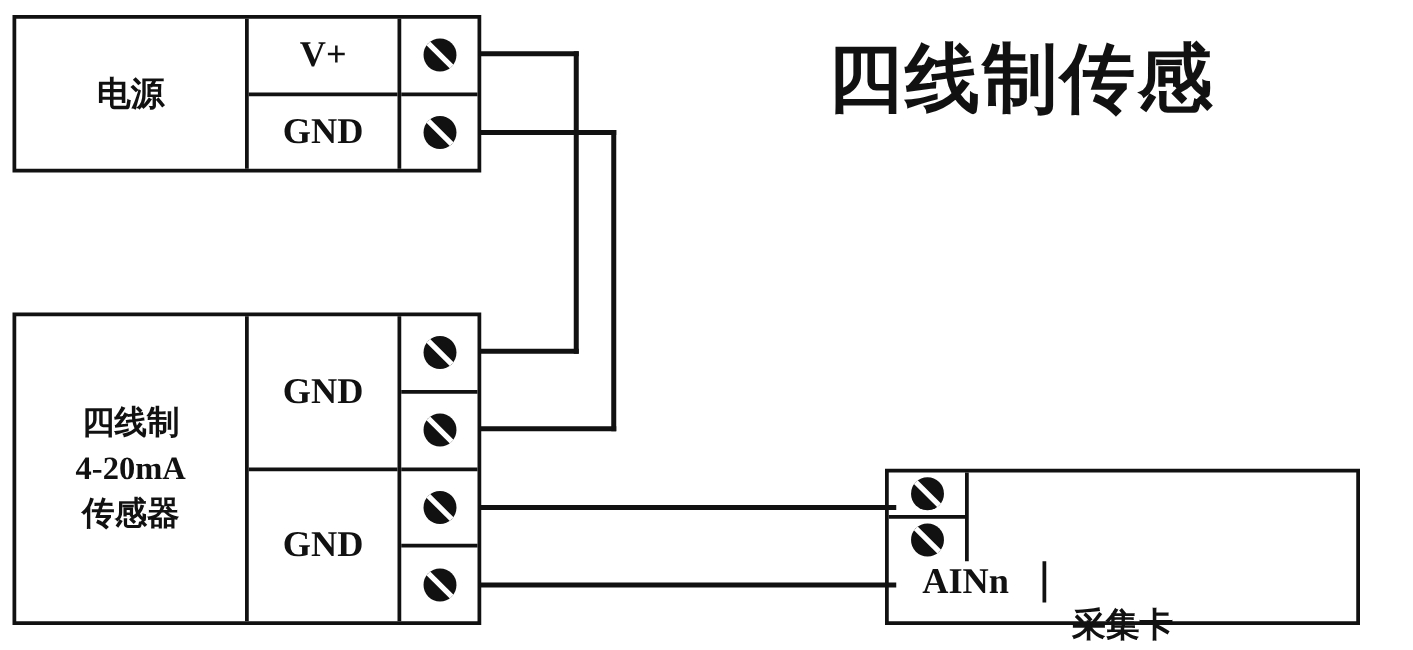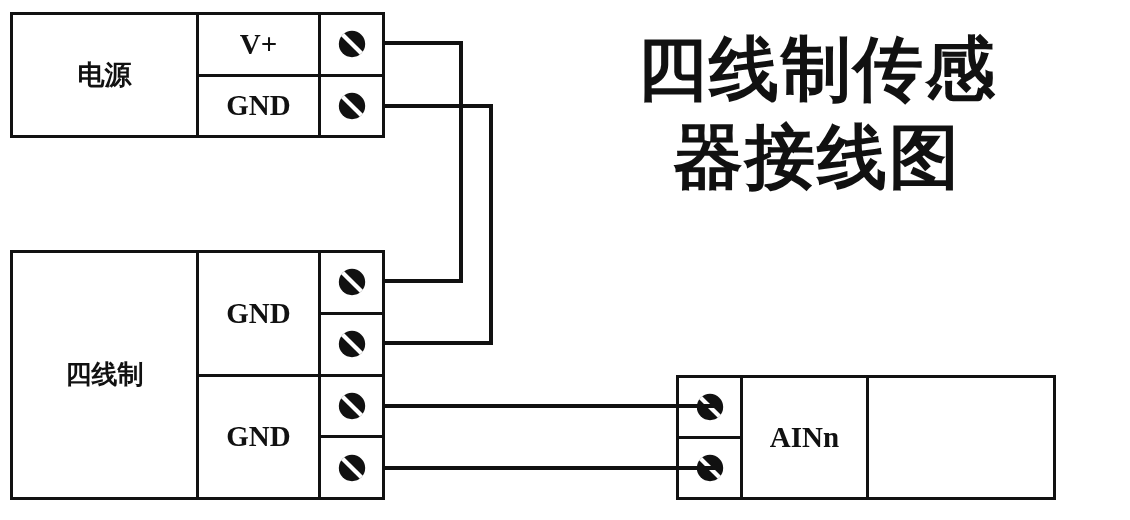--- a/index.html
+++ b/index.html
@@ -12,31 +12,30 @@
   .br{border-right:3px solid #111;}
   .cell{flex:1;display:flex;align-items:center;justify-content:center;font-weight:bold;box-sizing:border-box;}
   .cell + .cell{border-top:3px solid #111;text-align:right;}
   .term-col{width:122px;}
   .screw-col{width:64px;}
   .term-label{font-size:29px;}
   .cn-label{font-size:27px;}
   .sensor-line{font-size:26px;line-height:1.4;font-weight:bold;text-align:center;}
   .wire{position:absolute;background:#111;}
   .title{position:absolute;left:550px;top:26px;width:534px;text-align:center;
-         font-weight:bold;font-size:70px;line-height:1.25;letter-spacing:2px;}
+         font-weight:bold;font-size:60px;line-height:1.25;letter-spacing:2px;}
   svg.screw{display:block;}
 </style>
 </head>
 <body>
 
 <div class="canvas">
 
   <div class="title">
     <div>四线制传感</div>
-    <div>器接线图</div>
   </div>
 
   <div class="box" style="left:10px;top:12px;width:375px;height:126px;">
     <div class="label-area cn-label">电源</div>
     <div class="col term-col bl">
       <div class="cell term-label">V+</div>
       <div class="cell term-label">GND</div>
     </div>
     <div class="col screw-col bl">
       <div class="cell">
@@ -50,20 +49,22 @@
           <circle cx="20" cy="20" r="15.5" fill="#111"></circle>
           <line x1="9" y1="9" x2="31" y2="31" stroke="#fff" stroke-width="5"></line>
         </svg>
       </div>
     </div>
   </div>
 
   <div class="box" style="left:10px;top:250px;width:375px;height:250px;">
     <div class="label-area">
       <div class="sensor-line">四线制</div>
+      <div class="sensor-line">4-20mA</div>
+      <div class="sensor-line">传感器</div>
     </div>
     <div class="col term-col bl">
       <div class="cell term-label">GND</div>
       <div class="cell term-label">GND</div>
     </div>
     <div class="col screw-col bl">
       <div class="cell">
         <svg class="screw" width="34" height="34" viewBox="0 0 40 40">
           <circle cx="20" cy="20" r="15.5" fill="#111"></circle>
           <line x1="9" y1="9" x2="31" y2="31" stroke="#fff" stroke-width="5"></line>
@@ -83,38 +84,39 @@
       </div>
       <div class="cell">
         <svg class="screw" width="34" height="34" viewBox="0 0 40 40">
           <circle cx="20" cy="20" r="15.5" fill="#111"></circle>
           <line x1="9" y1="9" x2="31" y2="31" stroke="#fff" stroke-width="5"></line>
         </svg>
       </div>
     </div>
   </div>
 
-  <div class="box" style="left:676px;top:375px;width:380px;height:125px;">
+  <div class="box" style="left:708px;top:375px;width:380px;height:125px;flex-direction:column;">
     <div class="col screw-col br">
       <div class="cell">
         <svg class="screw" width="34" height="34" viewBox="0 0 40 40">
           <circle cx="20" cy="20" r="15.5" fill="#111"></circle>
           <line x1="9" y1="9" x2="31" y2="31" stroke="#fff" stroke-width="5"></line>
         </svg>
       </div>
       <div class="cell">
         <svg class="screw" width="34" height="34" viewBox="0 0 40 40">
           <circle cx="20" cy="20" r="15.5" fill="#111"></circle>
           <line x1="9" y1="9" x2="31" y2="31" stroke="#fff" stroke-width="5"></line>
         </svg>
       </div>
     </div>
     <div class="col br" style="width:126px;">
       <div class="cell term-label">AINn</div>
     </div>
+    <div class="label-area cn-label">采集卡</div>
   </div>
 
   <div class="wire" style="left:383px;top:41px;width:80px;height:4px;"></div>
   <div class="wire" style="left:459px;top:41px;width:4px;height:242px;"></div>
   <div class="wire" style="left:383px;top:279px;width:80px;height:4px;"></div>
 
   <div class="wire" style="left:383px;top:104px;width:110px;height:4px;"></div>
   <div class="wire" style="left:489px;top:104px;width:4px;height:241px;"></div>
   <div class="wire" style="left:383px;top:341px;width:110px;height:4px;"></div>
 

